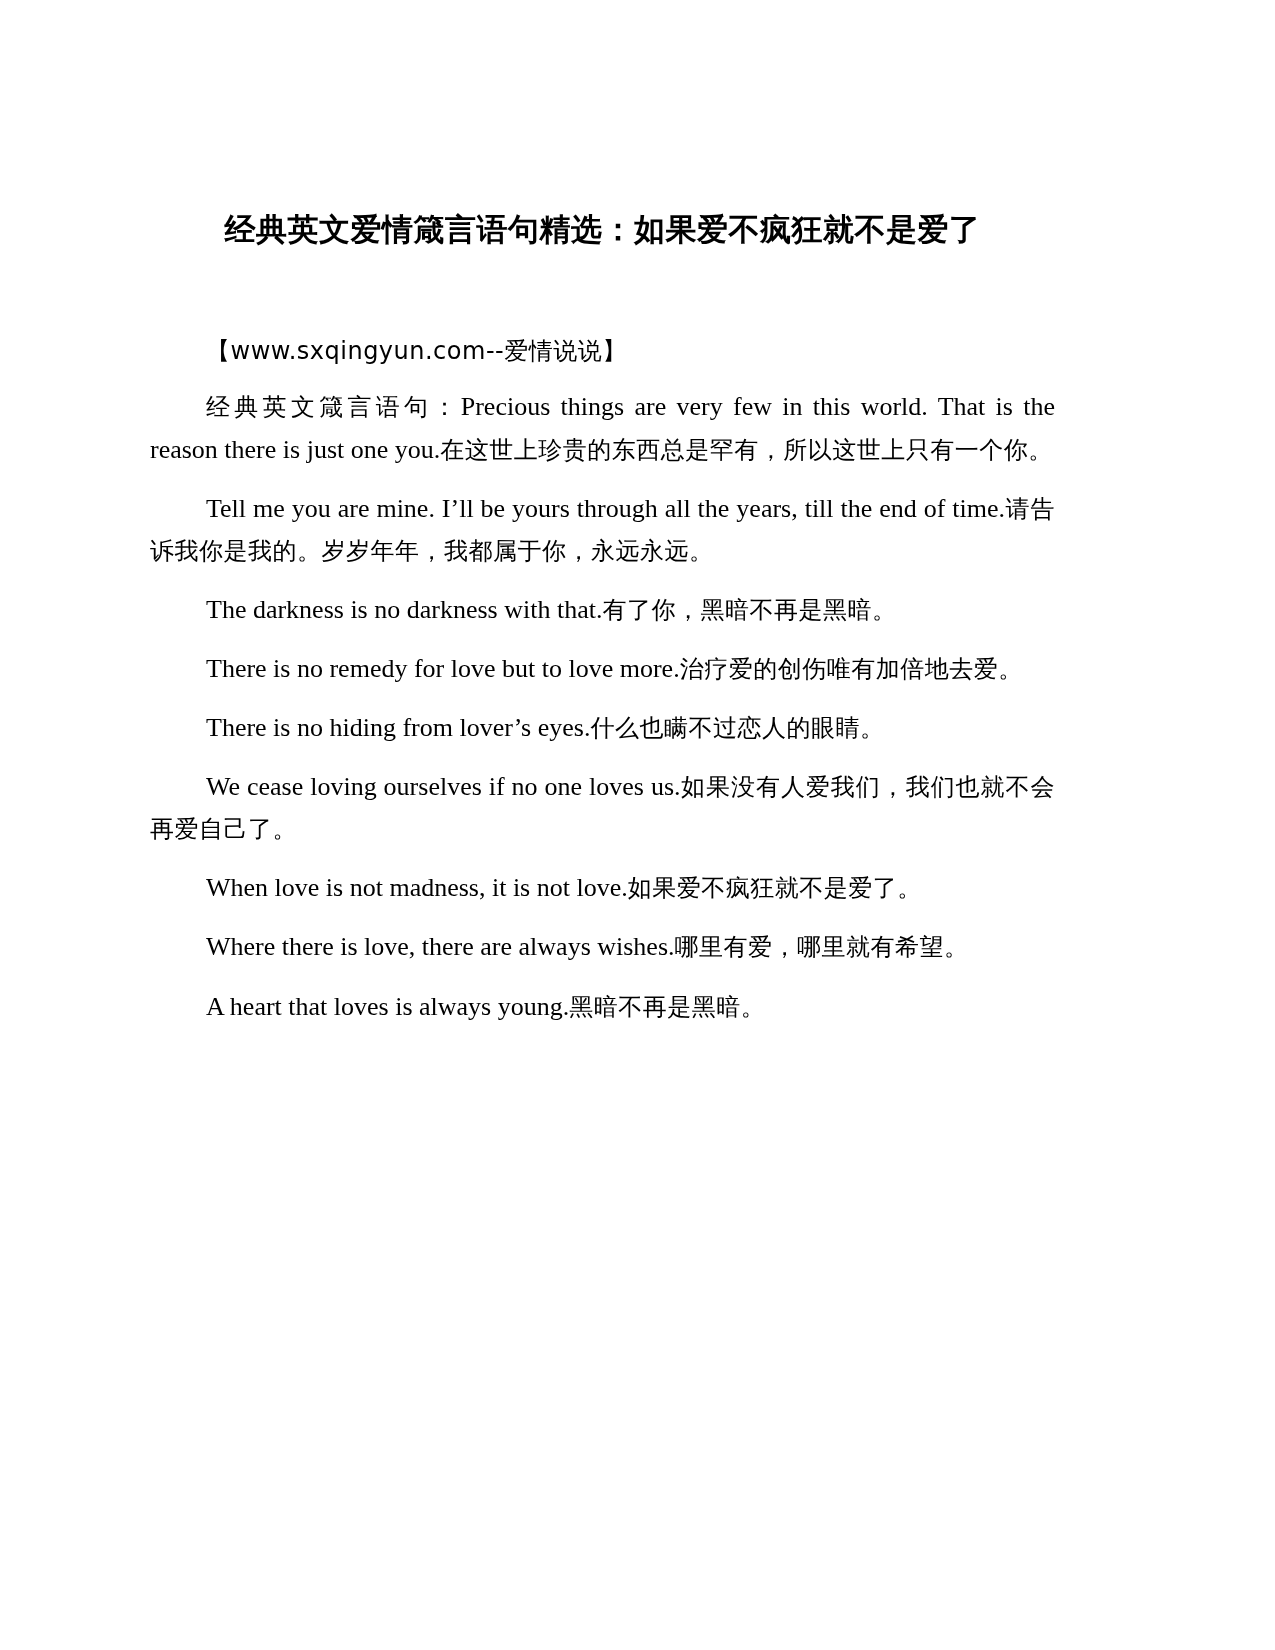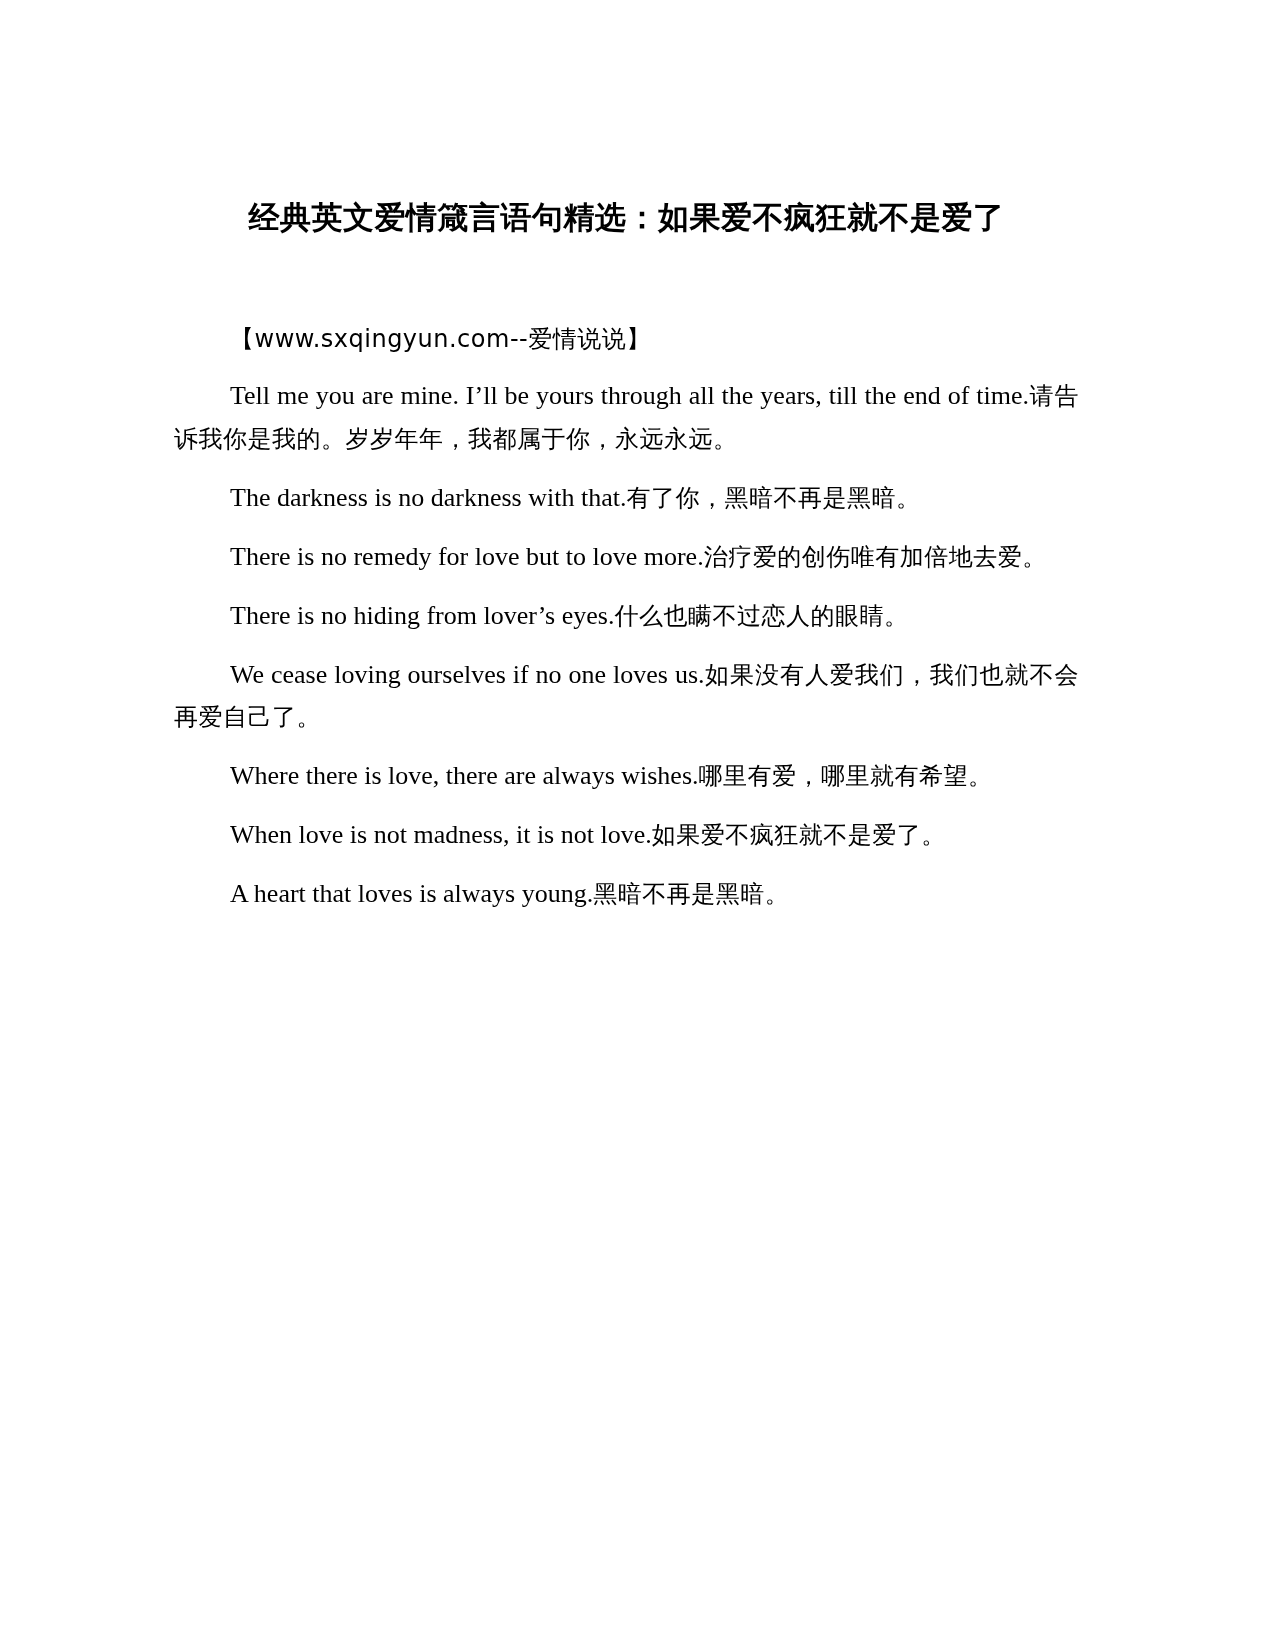--- a/index.html
+++ b/index.html
@@ -17,23 +17,22 @@
   .page {
     position: relative;
     width: 1275px;
     height: 1650px;
     box-sizing: border-box;
     padding: 0;
   }
   .content {
     position: absolute;
     left: 150px;
-    top: 0;
+    top: 12px;
     width: 905px;
-    margin-left: 24px;
   }
   .doc-title {
     margin: 0;
     padding: 0;
     font-size: 31px;
     font-weight: bold;
     text-align: center;
     letter-spacing: 0.5px;
     line-height: 1.4;
     padding-top: 196px;
@@ -72,20 +71,23 @@
 
 <div class="page">
   <div class="content">
 
     <h1 class="doc-title">经典英文爱情箴言语句精选：如果爱不疯狂就不是爱了</h1>
 
     <p class="source-line">
       <span class="zh">【www.sxqingyun.com--爱情说说】</span>
     </p>
 
+    <p class="para first">
+      <span class="zh">经典英文箴言语句：</span><span class="en">Precious things are very few in this world. That is the reason there is just one you.</span><span class="zh">在这世上珍贵的东西总是罕有，所以这世上只有一个你。</span>
+    </p>
 
 
     <p class="para">
       <span class="en">Tell me you are mine. I’ll be yours through all the years, till the end of time.</span><span class="zh">请告诉我你是我的。岁岁年年，我都属于你，永远永远。</span>
     </p>
 
     <p class="para">
       <span class="en">The darkness is no darkness with that.</span><span class="zh">有了你，黑暗不再是黑暗。</span>
     </p>
 
@@ -95,25 +97,25 @@
 
     <p class="para">
       <span class="en">There is no hiding from lover’s eyes.</span><span class="zh">什么也瞒不过恋人的眼睛。</span>
     </p>
 
     <p class="para">
       <span class="en">We cease loving ourselves if no one loves us.</span><span class="zh">如果没有人爱我们，我们也就不会再爱自己了。</span>
     </p>
 
     <p class="para">
-      <span class="en">Where there is love, there are always wishes.</span><span class="zh">哪里有爱，哪里就有希望。</span>
+      <span class="en">When love is not madness, it is not love.</span><span class="zh">如果爱不疯狂就不是爱了。</span>
     </p>
 
     <p class="para">
-      <span class="en">When love is not madness, it is not love.</span><span class="zh">如果爱不疯狂就不是爱了。</span>
+      <span class="en">Where there is love, there are always wishes.</span><span class="zh">哪里有爱，哪里就有希望。</span>
     </p>
 
 
     <p class="para">
       <span class="en">A heart that loves is always young.</span><span class="zh">黑暗不再是黑暗。</span>
     </p>
 
   </div>
 </div>
 

